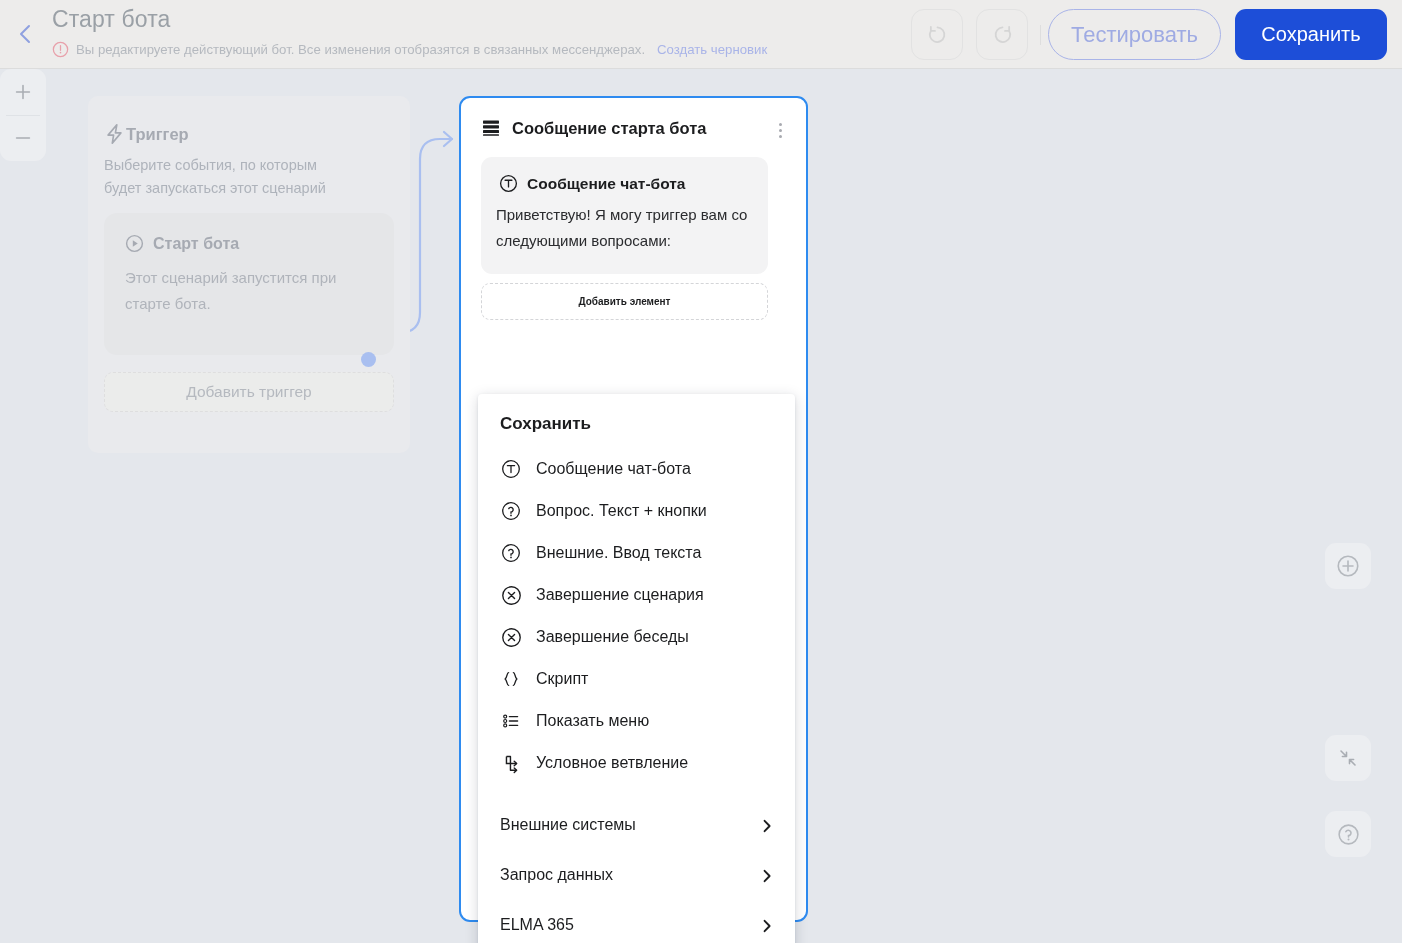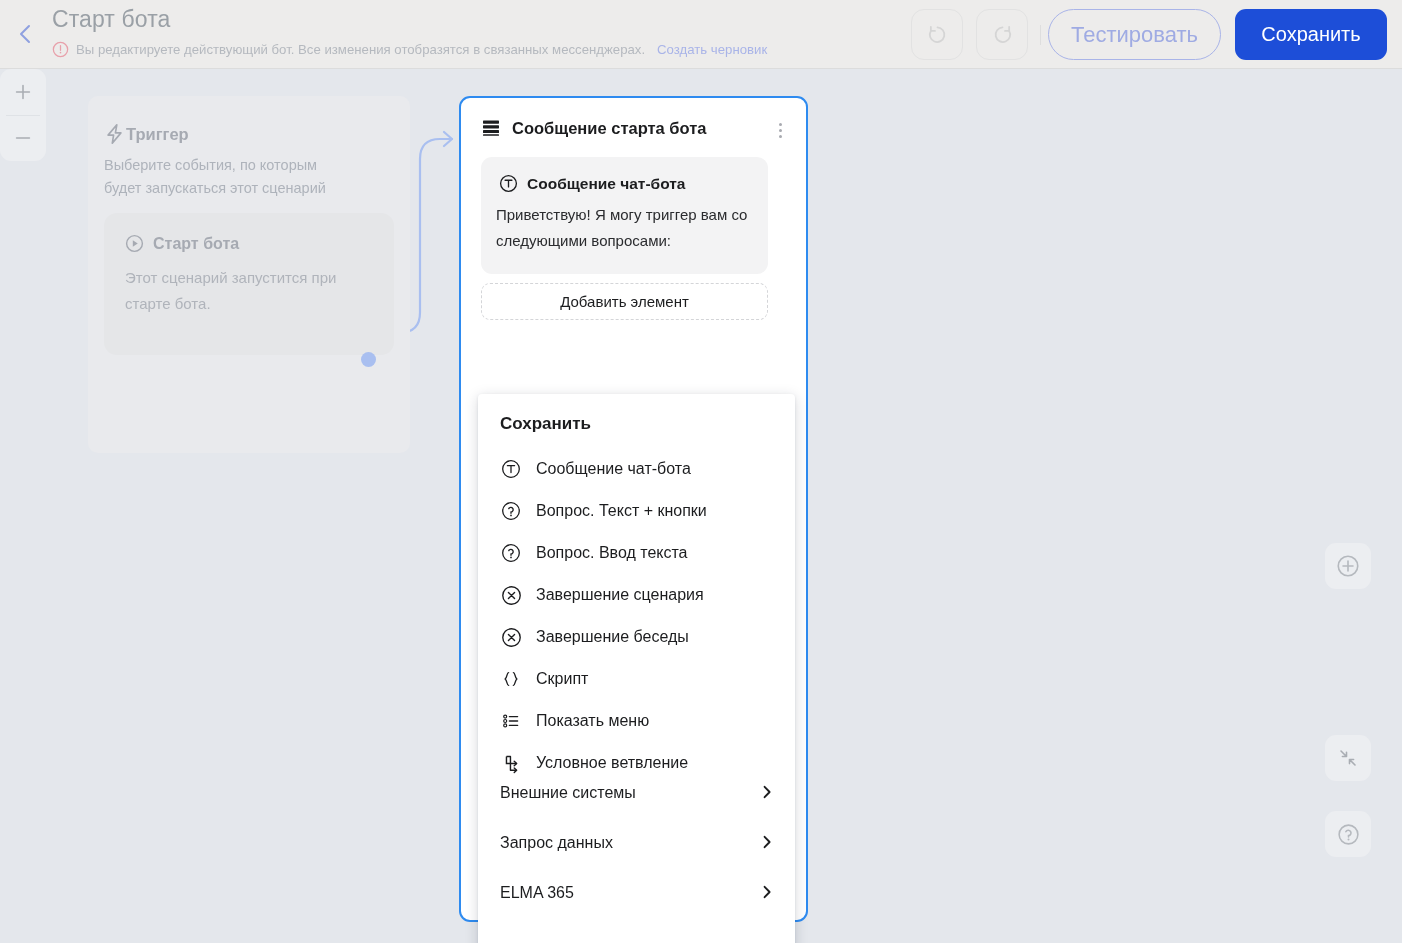--- a/index.html
+++ b/index.html
@@ -176,21 +176,21 @@
   .msg-block-text {
     position: absolute; left: 15px; top: 45px;
     width: 252px;
     font-size: 15px; line-height: 26px; color: #2a2b2e;
   }
   .add-elem-btn {
     position: absolute; left: 20px; top: 185px;
     width: 287px; height: 37px;
     border: 1px dashed #d4d5d8; border-radius: 9px;
     background: #ffffff;
-    color: #1c1d1f; font-size: 15px; font-weight: normal;
+    color: #1c1d1f; font-size: 10px; font-weight: bold;
     font-family: "Liberation Sans", sans-serif;
     cursor: pointer;
   }
 
   
   .dropdown {
     position: absolute; left: 478px; top: 325px;
     width: 317px; height: 588px;
     background: #ffffff;
     border-radius: 4px;
@@ -204,21 +204,21 @@
   .dd-list { position: absolute; left: 0; top: 54px; width: 100%; }
   .dd-item {
     display: flex; align-items: center; gap: 14px;
     height: 42px; padding-left: 22px;
     cursor: pointer;
   }
   .dd-item .dd-icon { width: 22px; height: 22px; flex: none; display:flex; align-items:center; justify-content:center; }
   .dd-item .dd-label { font-size: 16px; color: #1c1d1f; white-space: nowrap; }
 
   .dd-group {
-    display: flex; align-items: flex-start;
+    display: flex; align-items: flex-end;
     height: 50px; padding: 0 20px 0 22px;
     cursor: pointer;
   }
   .dd-group .dd-label { font-size: 16px; color: #1c1d1f; flex: 1; }
   .dd-group .chev { width: 16px; height: 16px; flex: none; }
 
   
   .rtool {
     position: absolute;
     background: #eceef1;
@@ -305,20 +305,21 @@
             <circle cx="10" cy="10" r="8.3" fill="none" stroke="#a6aab2" stroke-width="1.5"></circle>
             <path d="M8.2 6.6 L13.4 10 L8.2 13.4 Z" fill="#a6aab2"></path>
           </svg>
           <span class="trigger-card-title">Старт бота</span>
         </div>
         <div class="trigger-card-desc">Этот сценарий запустится при старте бота.</div>
       </div>
 
       <div class="conn-dot"></div>
 
+      <button class="add-trigger-btn">Добавить триггер</button>
     </div>
 
     <div class="node-card">
 
       <div class="node-head">
         <svg width="20" height="20" viewBox="0 0 20 20">
           <rect x="2" y="2.6" width="16" height="3.1" rx="0.6" fill="#1c1d1f"></rect>
           <rect x="2" y="7.3" width="16" height="3.1" rx="0.6" fill="#1c1d1f"></rect>
           <rect x="2" y="12" width="16" height="3.1" rx="0.6" fill="#1c1d1f"></rect>
           <rect x="2" y="16.2" width="16" height="1.6" rx="0.6" fill="#1c1d1f"></rect>
@@ -373,21 +374,21 @@
         </div>
 
         <div class="dd-item">
           <span class="dd-icon">
             <svg width="20" height="20" viewBox="0 0 20 20">
               <circle cx="10" cy="10" r="8.3" fill="none" stroke="#1c1d1f" stroke-width="1.3"></circle>
               <path d="M7.8 7.6 A2.3 2.3 0 1 1 10 11 L10 12.3" fill="none" stroke="#1c1d1f" stroke-width="1.3" stroke-linecap="round"></path>
               <circle cx="10" cy="14.4" r="0.85" fill="#1c1d1f"></circle>
             </svg>
           </span>
-          <span class="dd-label">Вопрос. Ввод текста</span>
+          <span class="dd-label">Внешние. Ввод текста</span>
         </div>
 
         <div class="dd-item">
           <span class="dd-icon">
             <svg width="21" height="21" viewBox="0 0 20 20">
               <circle cx="10" cy="10" r="8.3" fill="none" stroke="#1c1d1f" stroke-width="1.3"></circle>
               <path d="M7.1 7.1 L12.9 12.9 M12.9 7.1 L7.1 12.9" fill="none" stroke="#1c1d1f" stroke-width="1.3" stroke-linecap="round"></path>
             </svg>
           </span>
           <span class="dd-label">Завершение сценария</span>

